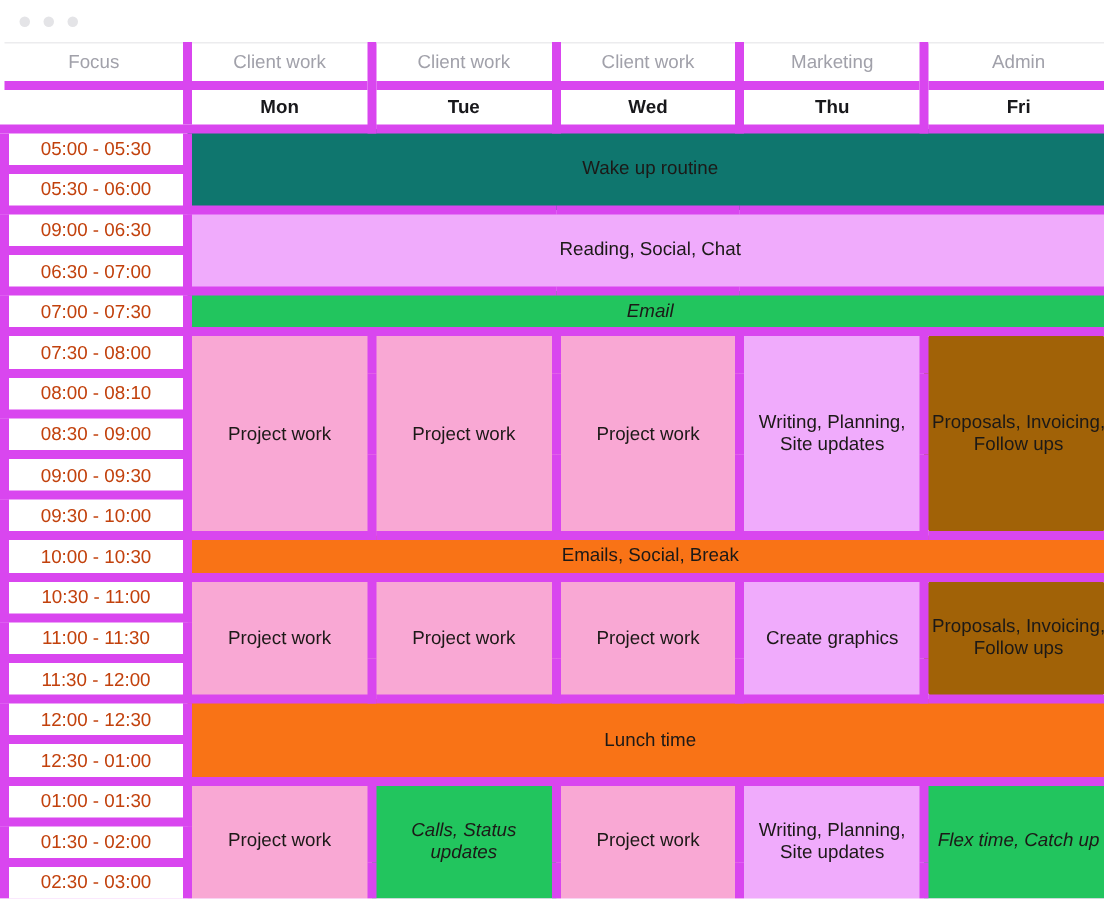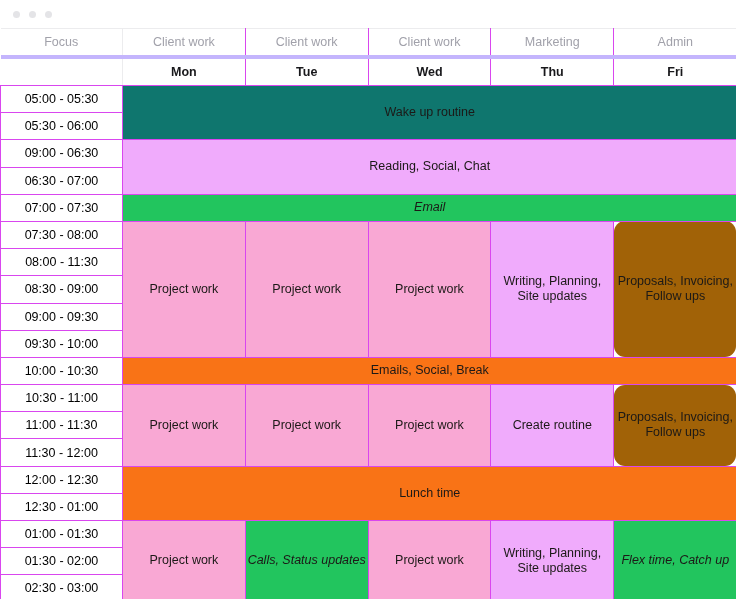--- a/index.html
+++ b/index.html
@@ -41,34 +41,34 @@
     border-collapse: collapse;
     table-layout: fixed;
   }
 
   table.schedule col.c-time  { width: 122px; }
   table.schedule col.c-day   { width: 122.8px; }
 
   table.schedule th,
   table.schedule td {
     padding: 0;
-    border: 1px solid #d946ef;
+    border: 6px solid #d946ef;
     text-align: center;
     vertical-align: middle;
     font-weight: normal;
   }
 
   
   tr.focus-row th {
     height: 28px;
     font-size: 12.5px;
     color: #a1a1aa;
     background: #ffffff;
     border-top: 1px solid #ececee;
-    border-bottom: 4px solid #c4b5fd;
+    border-bottom: 1px solid #c4b5fd;
   }
   tr.focus-row th.time-head {
     border-left: none;
     border-right: 1px solid #ececee;
   }
   tr.focus-row th.last { border-right: none; }
 
   
   tr.day-row th {
     height: 29px;
@@ -81,21 +81,21 @@
     border-left: none;
     border-right: 1px solid #ececee;
   }
   tr.day-row th.last { border-right: none; }
 
   
   tbody tr { height: 27.2px; }
 
   td.time-cell {
     font-size: 12.5px;
-    color: #000000;
+    color: #c2410c;
     background: #ffffff;
     border-left: none;
     border-right: 1px solid #ececee;
     white-space: nowrap;
   }
 
   td.block {
     font-size: 12.5px;
     color: #1c1917;
     line-height: 1.25;
@@ -182,21 +182,21 @@
 
       <tr>
         <td class="time-cell">07:30 - 08:00</td>
         <td class="block bg-peach" rowspan="5">Project work</td>
         <td class="block bg-peach" rowspan="5">Project work</td>
         <td class="block bg-peach" rowspan="5">Project work</td>
         <td class="block bg-blue" rowspan="5">Writing, Planning, Site updates</td>
         <td class="block bg-gold edge-right" rowspan="5">Proposals, Invoicing, Follow ups</td>
       </tr>
       <tr>
-        <td class="time-cell">08:00 - 11:30</td>
+        <td class="time-cell">08:00 - 08:10</td>
       </tr>
       <tr>
         <td class="time-cell">08:30 - 09:00</td>
       </tr>
       <tr>
         <td class="time-cell">09:00 - 09:30</td>
       </tr>
       <tr>
         <td class="time-cell">09:30 - 10:00</td>
       </tr>
@@ -204,21 +204,21 @@
       <tr>
         <td class="time-cell">10:00 - 10:30</td>
         <td class="block bg-khaki edge-right" colspan="5" rowspan="1">Emails, Social, Break</td>
       </tr>
 
       <tr>
         <td class="time-cell">10:30 - 11:00</td>
         <td class="block bg-peach" rowspan="3">Project work</td>
         <td class="block bg-peach" rowspan="3">Project work</td>
         <td class="block bg-peach" rowspan="3">Project work</td>
-        <td class="block bg-blue" rowspan="3">Create routine</td>
+        <td class="block bg-blue" rowspan="3">Create graphics</td>
         <td class="block bg-gold edge-right" rowspan="3">Proposals, Invoicing, Follow ups</td>
       </tr>
       <tr>
         <td class="time-cell">11:00 - 11:30</td>
       </tr>
       <tr>
         <td class="time-cell">11:30 - 12:00</td>
       </tr>
 
       <tr>

